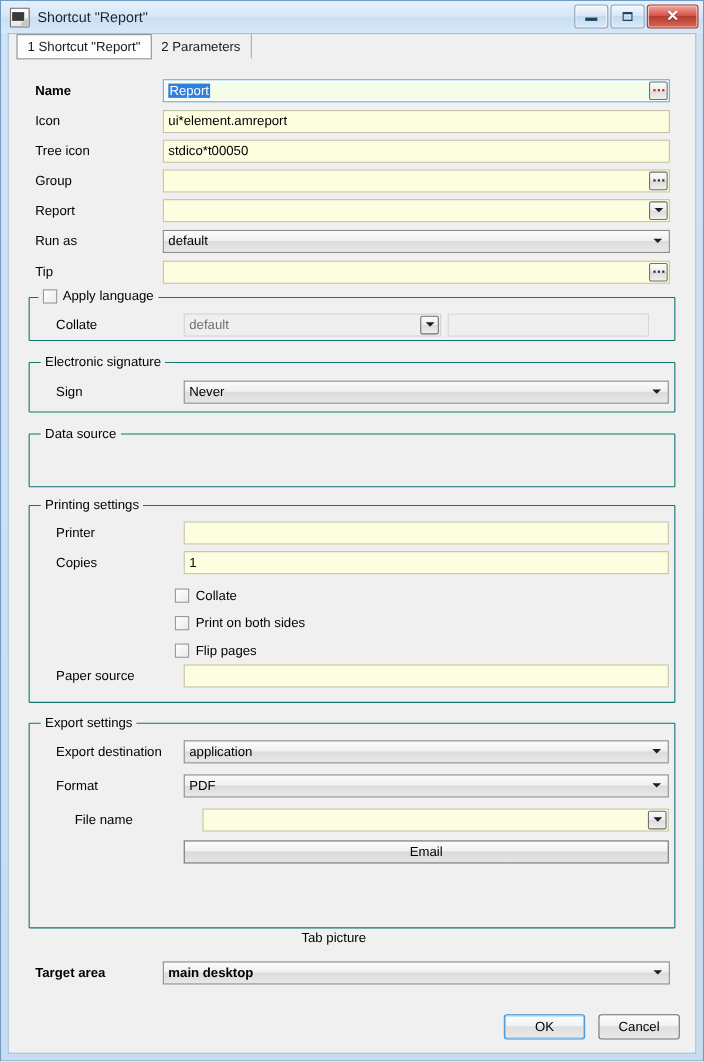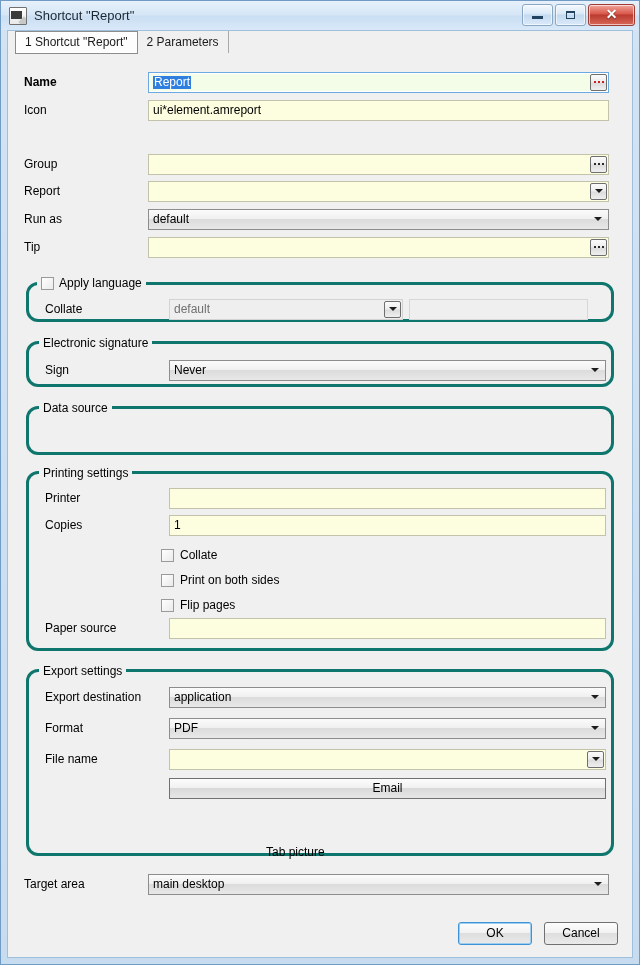--- a/index.html
+++ b/index.html
@@ -153,21 +153,21 @@
   }
   .row {
     position: absolute;
     left: 0; right: 0;
     height: 22px;
     display: flex;
     align-items: center;
   }
   .label {
     width: 140px;
-    padding-left: 16px;
+    padding-left: 24px;
     box-sizing: border-box;
     font-size: 12px;
     color: #000;
     white-space: nowrap;
     flex: 0 0 140px;
   }
   .label.bold { font-weight: bold; }
 
   .field-wrap {
     position: relative;
@@ -272,25 +272,24 @@
     height: 21px;
     box-sizing: border-box;
     border: 1px solid #d7d7d7;
     background: #efefef;
   }
 
   
   .group {
     position: absolute;
     left: 18px; right: 18px;
-    border: 3px solid #0f766e;
+    border: 1px solid #0f766e;
     box-sizing: border-box;
     background: transparent;
-    border-radius: 12px;
-    margin-top: 12px;
+    border-radius: 1px;
   }
   .group-title {
     position: absolute;
     top: -8px; left: 10px;
     background: #f0f0f0;
     padding: 0 4px;
     font-size: 12px;
     color: #000;
     white-space: nowrap;
   }
@@ -401,20 +400,26 @@
         </div>
       </div>
 
       <div class="row" style="top:42px;">
         <div class="label">Icon</div>
         <div class="field-wrap">
           <input class="txt" value="ui*element.amreport" style="">
         </div>
       </div>
 
+      <div class="row" style="top:69px;">
+        <div class="label">Tree icon</div>
+        <div class="field-wrap">
+          <input class="txt" value="stdico*t00050" style="">
+        </div>
+      </div>
 
       <div class="row" style="top:96px;">
         <div class="label">Group</div>
         <div class="field-wrap">
           <input class="txt" value="" style="">
           <div class="mini-btn">
             <span class="dots">
                 <i></i>
                 <i></i>
                 <i></i>
@@ -547,21 +552,21 @@
         <div class="row" style="top:45px; left:0; right:0;">
           <div class="label">Format</div>
           <div class="field-wrap" style="margin-right:5px;">
             <div class="combo">
               <span class="cv">PDF</span>
               <span class="caret"></span>
             </div>
           </div>
         </div>
 
-        <div class="row" style="top:76px; left:0; right:0;">
+        <div class="row" style="top:76px; left:17px; right:0;">
           <div class="label">File name</div>
           <div class="field-wrap" style="margin-right:5px;">
             <input class="txt" value="" style="">
             <div class="mini-btn">
               <span class="caret"></span>
             </div>
           </div>
         </div>
 
         <div class="row" style="top:105px; left:0; right:0;justify-content:center;">
@@ -573,21 +578,21 @@
       </div>
 
 
       <div class="row" style="top:788px;flex-direction:column;">
         <div class="label">Tab picture</div>
         <div class="field-wrap">
           <input class="txt" value="" style="">
         </div>
       </div>
 
-      <div class="row" style="top:816px;">
+      <div class="row" style="top:816px;font-weight:bold;">
         <div class="label">Target area</div>
         <div class="field-wrap">
           <div class="combo">
             <span class="cv">main desktop</span>
             <span class="caret"></span>
           </div>
         </div>
       </div>
 
       <div class="footer">

